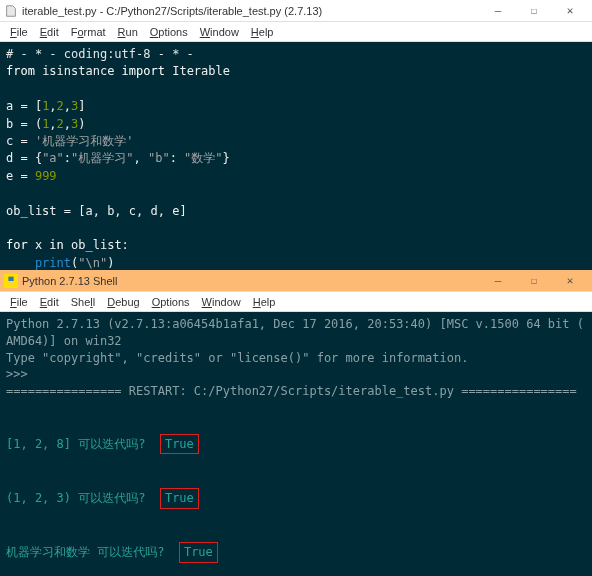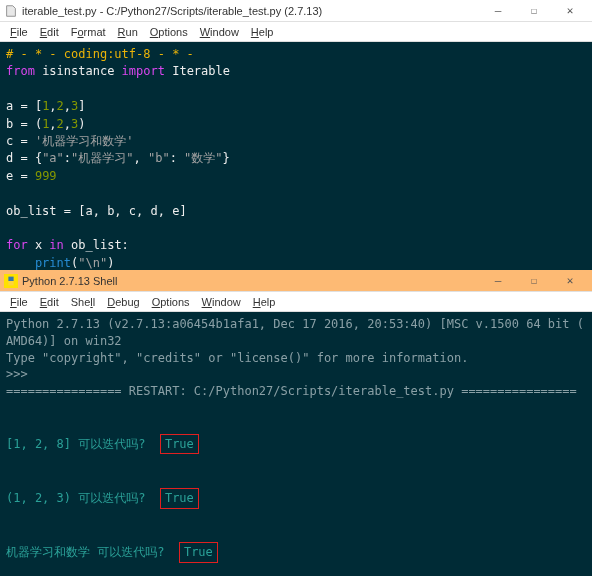--- a/index.html
+++ b/index.html
@@ -13,22 +13,22 @@
 .winbtns { display:flex; gap:0; }
 .winbtn { width:36px; height:20px; display:flex; align-items:center; justify-content:center; font-size:11px; color:#555; }
 .winbtn.max { font-size:10px; }
 .winbtn.close { color:#555; }
 .win2 .titlebar { background:#fdba74; }
 .menubar { height:20px; background:#fff; display:flex; align-items:center; padding:0 4px; border-bottom:1px solid #ddd; font-family:Tahoma,sans-serif; font-size:11px; }
 .menubar span { padding:0 6px; color:#333; }
 .menubar span u { text-decoration:underline; }
 .editor { background:#002b36; padding:4px 6px; line-height:1.45; min-height:225px; font-size:12px; }
 .shell { background:#002b36; padding:4px 6px; line-height:1.4; font-size:12px; min-height:264px; position:relative; }
-.c-red { color:#eab308; }
-.c-orange { color:#d946ef; }
+.c-red { color:#e5e5e5; }
+.c-orange { color:#ffffff; }
 .c-yellow { color:#a3a3a3; }
 .c-green { color:#859900; }
 .c-blue { color:#268bd2; }
 .c-cyan { color:#2aa198; }
 .c-mag { color:#d33682; }
 .c-white { color:#eee; }
 .c-def { color:#8aa0a6; }
 pre { font-family:Consolas,monospace; white-space:pre; }
 .box { border:1.5px solid #e02020; padding:1px 4px; display:inline-block; }
 </style>

